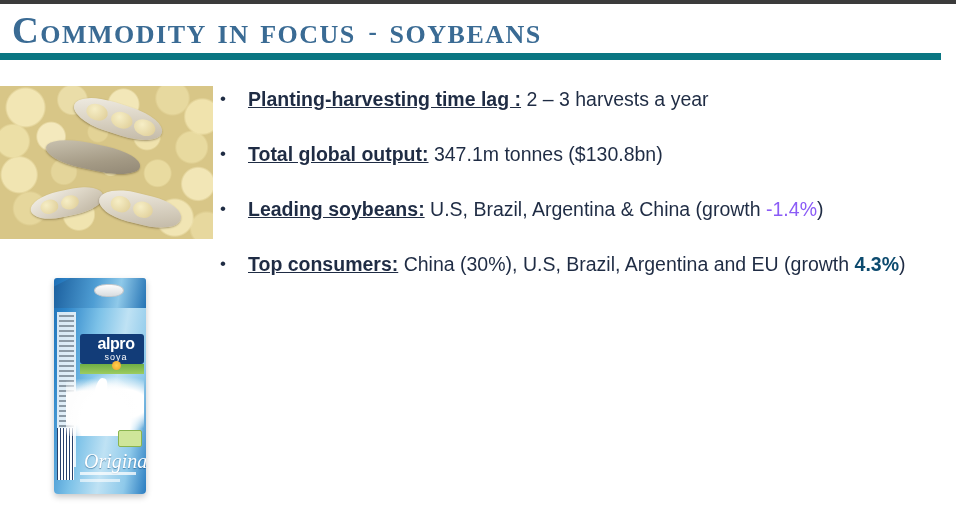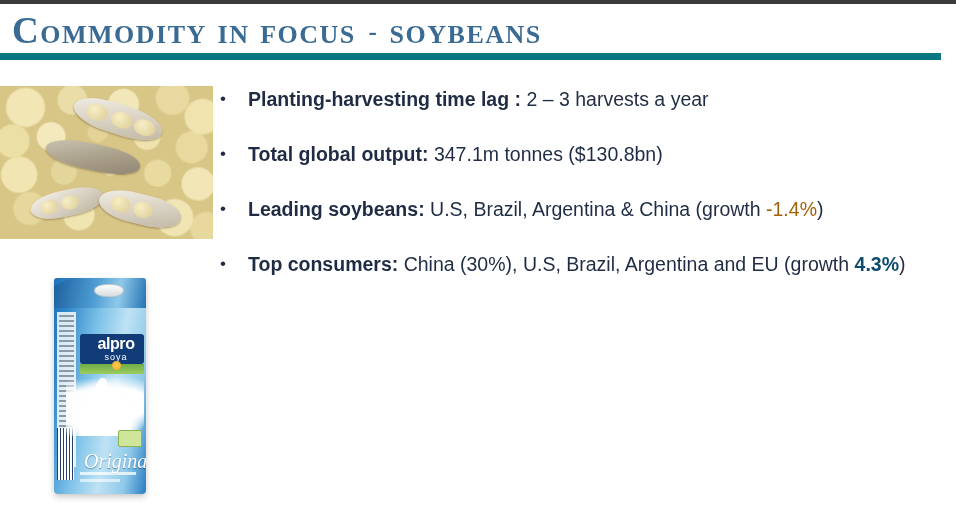--- a/index.html
+++ b/index.html
@@ -226,22 +226,22 @@
     margin-bottom: 17px;
   }
   .bullet:before {
     content: "\2022";
     position: absolute;
     left: 4px; top: 0;
     font-size: 17px;
     color: #1f2c44;
     line-height: 38px;
   }
-  .bullet b { font-weight: bold; }
-  .bullet .neg { color: #a16207; font-weight: normal; }
+  .bullet b { font-weight: bold; text-decoration: underline; }
+  .bullet .neg { color: #8b5cf6; font-weight: normal; }
   .bullet .pos { color: #0c4a6e; font-weight: bold; }
 </style>
 </head>
 <body>
 
 <div class="top-strip"></div>
 
 <div class="slide-title">
   <span>Commodity in focus</span>
   <span class="sep">-</span>

